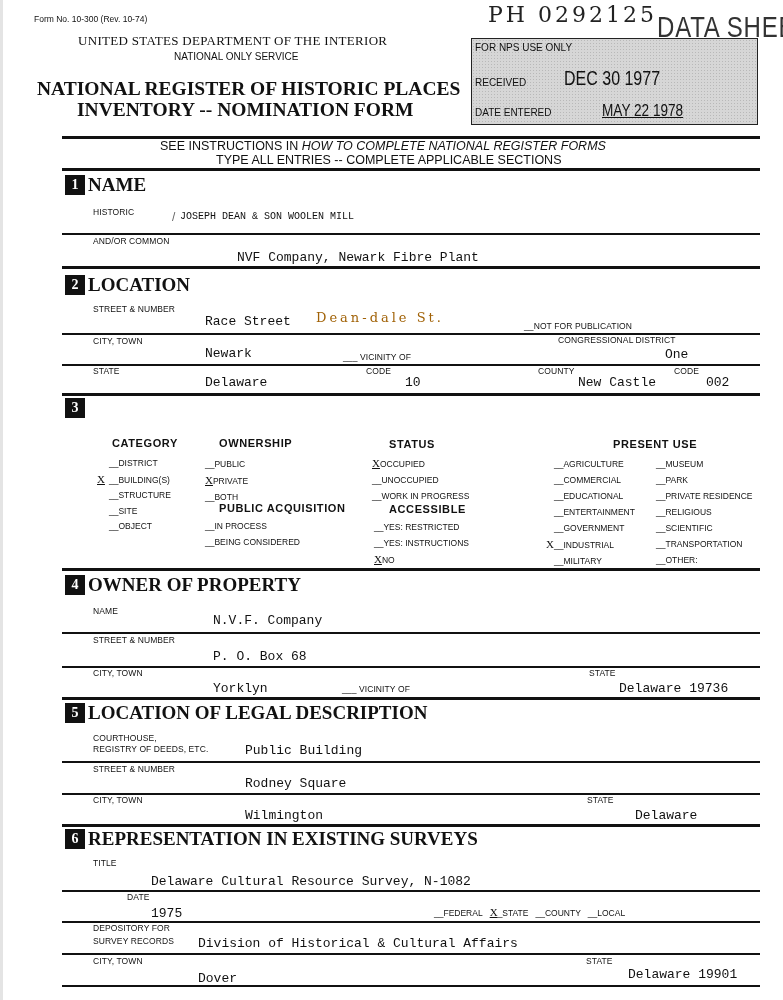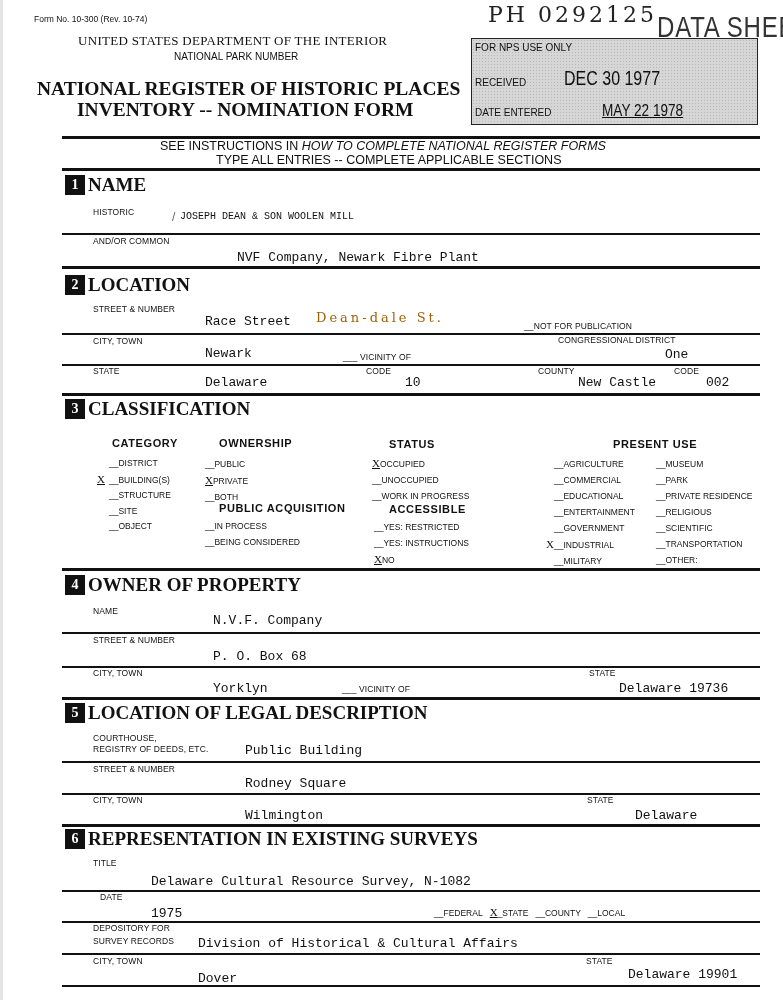--- a/index.html
+++ b/index.html
@@ -26,21 +26,21 @@
   .hand { font-family:"DejaVu Serif", serif; }
   .leftedge { position:absolute; left:0; top:0; width:3px; height:1000px; background:#e4e4e4; }
 </style>
 </head>
 <body>
 
 <div class="leftedge"></div>
 
 <div class="abs sans" style="left:34px;top:14px;font-size:8.5px;">Form No. 10-300 (Rev. 10-74)</div>
 <div class="abs serif" style="left:78px;top:33px;font-size:13px;letter-spacing:0.3px;">UNITED STATES DEPARTMENT OF THE INTERIOR</div>
-<div class="abs sans" style="left:174px;top:51px;font-size:10px;">NATIONAL PARK NUMBER</div>
+<div class="abs sans" style="left:174px;top:51px;font-size:10px;">NATIONAL ONLY SERVICE</div>
 <div class="abs serif" style="left:37px;top:78px;font-size:19.5px;font-weight:bold;">NATIONAL REGISTER OF HISTORIC PLACES</div>
 <div class="abs serif" style="left:77px;top:99px;font-size:19.5px;font-weight:bold;">INVENTORY -- NOMINATION FORM</div>
 
 <div class="abs hand" style="left:488px;top:2px;font-size:22px;letter-spacing:3px;color:#222;">PH 0292125</div>
 <div class="abs stamp" style="left:657px;top:10px;font-size:30px;color:#333;letter-spacing:1px;">DATA SHEE</div>
 
 <div class="nps">
   <div class="abs sans" style="left:3px;top:3px;font-size:10px;">FOR NPS USE ONLY</div>
   <div class="abs sans" style="left:3px;top:38px;font-size:10px;">RECEIVED</div>
   <div class="abs stamp" style="left:92px;top:28px;font-size:20px;">DEC 30 1977</div>
@@ -87,21 +87,20 @@
 <div class="abs lbl" style="left:538px;top:366px;">COUNTY</div>
 <div class="abs lbl" style="left:674px;top:366px;">CODE</div>
 <div class="abs val" style="left:205px;top:375px;">Delaware</div>
 <div class="abs val" style="left:405px;top:375px;">10</div>
 <div class="abs val" style="left:578px;top:375px;">New Castle</div>
 <div class="abs val" style="left:706px;top:375px;">002</div>
 <div class="rule r2" style="top:393px;"></div>
 
 <div class="sechead" style="top:398px;">
   <span class="numbox">3</span>
-    <span>CLASSIFICATION</span>
 </div>
 
 <div class="abs colhead" style="left:112px;top:437px;text-align:right;">CATEGORY</div>
 <div class="abs opt" style="left:97px;top:456px;line-height:15.5px;">
   <div><span class="mark" style="display:inline-block;width:12px;"></span><span>__DISTRICT</span></div>
   <div><span class="mark" style="display:inline-block;width:12px;">X</span><span>__BUILDING(S)</span></div>
   <div><span class="mark" style="display:inline-block;width:12px;"></span><span>__STRUCTURE</span></div>
   <div><span class="mark" style="display:inline-block;width:12px;"></span><span>__SITE</span></div>
   <div><span class="mark" style="display:inline-block;width:12px;"></span><span>__OBJECT</span></div>
 </div>
@@ -186,21 +185,21 @@
 <div class="abs val" style="left:635px;top:808px;">Delaware</div>
 <div class="rule r2" style="top:824px;"></div>
 
 <div class="sechead" style="top:828px;">
   <span class="numbox">6</span>
     <span>REPRESENTATION IN EXISTING SURVEYS</span>
 </div>
 <div class="abs lbl" style="left:93px;top:858px;">TITLE</div>
 <div class="abs val" style="left:151px;top:874px;">Delaware Cultural Resource Survey, N-1082</div>
 <div class="rule r1" style="top:890px;"></div>
-<div class="abs lbl" style="left:80px;top:892px;padding-left:20px;">DATE</div>
+<div class="abs lbl" style="left:107px;top:892px;padding-left:20px;">DATE</div>
 <div class="abs val" style="left:151px;top:906px;">1975</div>
 <div class="abs opt" style="left:434px;top:906px;display:flex;gap:7px;align-items:baseline;">
   <span><span>__FEDERAL</span></span>
   <span><span class="mark">X</span><span>_STATE</span></span>
   <span><span>__COUNTY</span></span>
   <span><span>__LOCAL</span></span>
 </div>
 <div class="rule r1" style="top:921px;"></div>
 <div class="abs lbl" style="left:93px;top:923px;">DEPOSITORY FOR</div>
 <div class="abs lbl" style="left:93px;top:936px;">SURVEY RECORDS</div>

